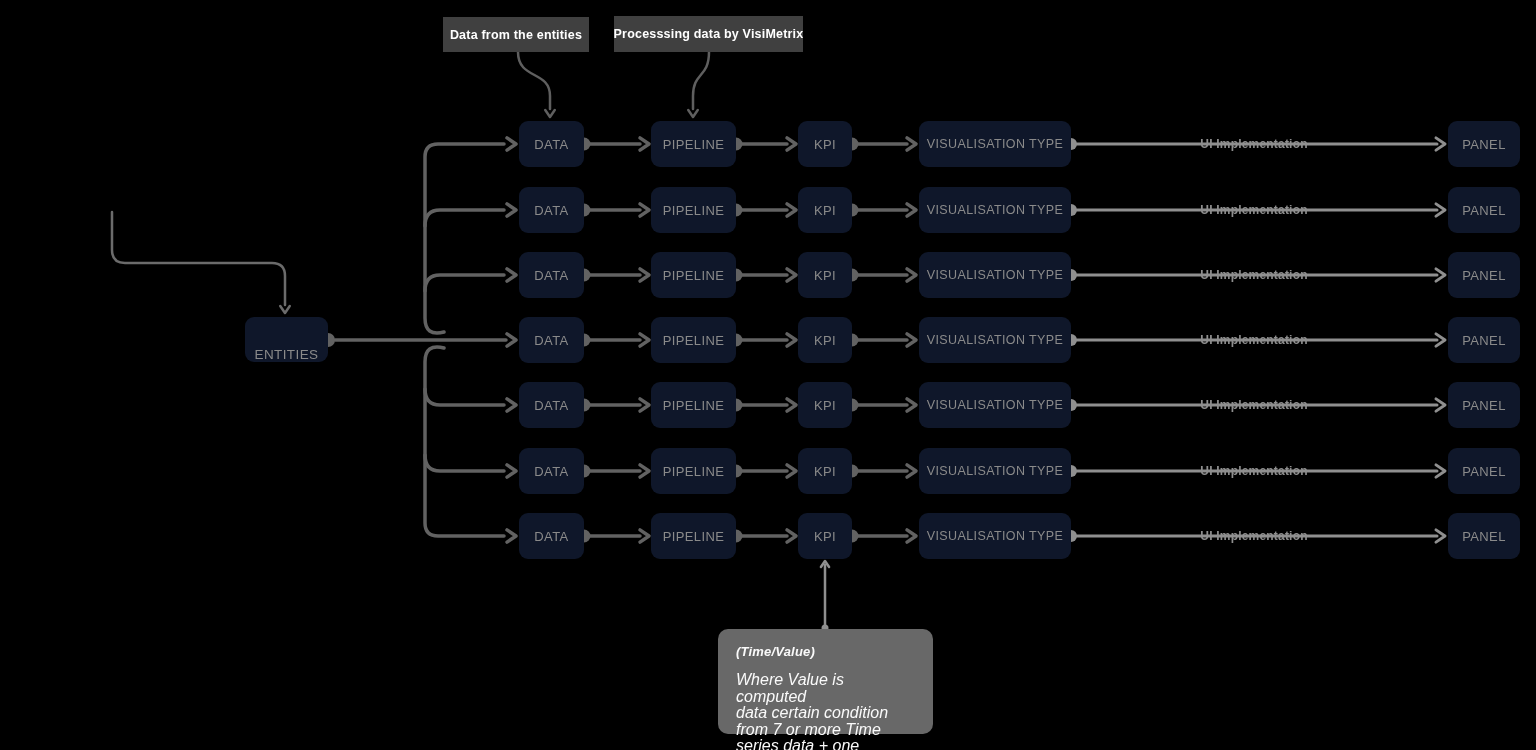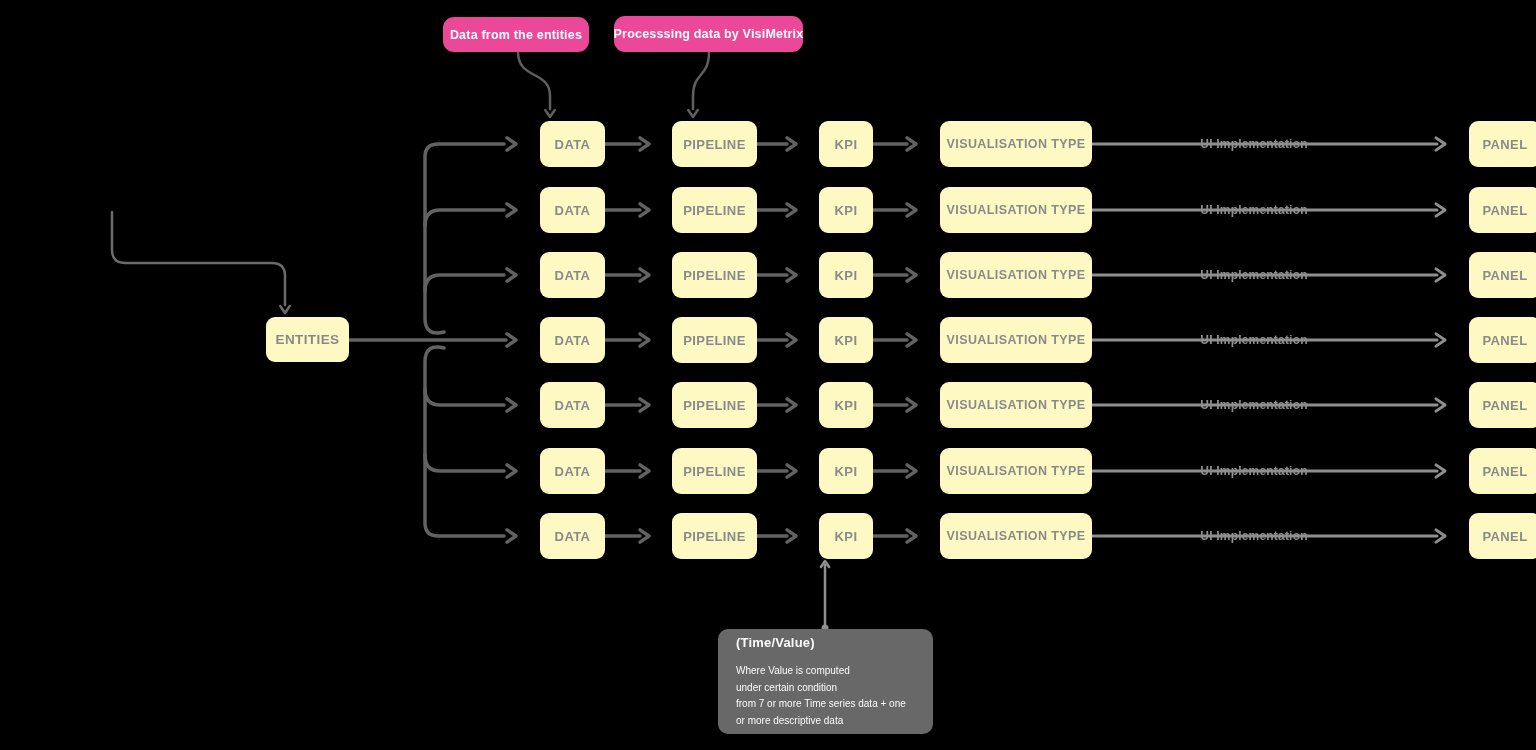--- a/index.html
+++ b/index.html
@@ -2,39 +2,39 @@
 <html><head>
 <meta charset="utf-8">
 <style>
   html,body{margin:0;padding:0;background:#000;}
   .canvas{
     position:relative;width:1536px;height:750px;background:#000000;
     font-family:"Liberation Sans","DejaVu Sans",sans-serif;overflow:hidden;
   }
   #connector-layer{position:absolute;left:0;top:0;z-index:1;}
   .node{
-    position:absolute;z-index:2;background:#fef9c3;border-radius:9px;
+    position:absolute;z-index:2;background:#0f172a;border-radius:9px;
     display:flex;align-items:center;justify-content:center;
-    color:#8a8a8a;font-size:13px;font-weight:700;letter-spacing:.4px;white-space:nowrap;margin-left:21px;
+    color:#8a8a8a;font-size:13px;font-weight:400;letter-spacing:.4px;white-space:nowrap;
   }
   .callout{
-    position:absolute;z-index:3;background:#ec4899;border-radius:11px;
+    position:absolute;z-index:3;background:#404040;border-radius:0;
     display:flex;align-items:center;justify-content:center;
     color:#ffffff;font-size:12.5px;font-weight:bold;letter-spacing:.2px;white-space:nowrap;
   }
   .edge-label{
     position:absolute;z-index:2;transform:translate(-50%,-50%);
     color:#8f8f8f;font-size:12px;font-weight:bold;letter-spacing:.2px;white-space:nowrap;
   }
   .note{
     position:absolute;z-index:3;background:#686868;border-radius:10px;
-    color:#fafafa;padding:6px 18px;box-sizing:border-box;
+    color:#fafafa;padding:15px 18px;box-sizing:border-box;font-style:italic;
   }
   .note-title{font-size:13px;font-weight:bold;margin-bottom:13px;letter-spacing:.2px;}
-  .note-line{font-size:10px;line-height:16.5px;}
+  .note-line{font-size:16px;line-height:16.5px;}
 </style>
 </head>
 <body>
 
 <div class="canvas">
 
   <svg id="connector-layer" width="1536" height="750" viewBox="0 0 1536 750">
       <circle cx="584" cy="144" r="6.5" fill="#626262"></circle>
       <line x1="590" y1="144" x2="640" y2="144" stroke="#626262" stroke-width="3.5" stroke-linecap="round"></line>
       <path d="M 640 137.88 L 649 144 L 640 150.12" fill="none" stroke="#626262" stroke-width="3.5" stroke-linecap="round" stroke-linejoin="round"></path>
@@ -147,21 +147,21 @@
 
 
   <div class="callout" style="left:443px;top:17px;width:146px;height:35px;">
     <span>Data  from the entities</span>
   </div>
 
   <div class="callout" style="left:614px;top:16px;width:189px;height:36px;text-align:center;">
     <span>Processsing data by VisiMetrix</span>
   </div>
 
-  <div class="node" style="left:245px;top:317px;width:83px;height:45px;font-size:13.5px;">
+  <div class="node" style="left:245px;top:317px;width:83px;height:45px;font-size:13.5px;align-items:flex-end;">
     <span>ENTITIES</span>
   </div>
 
   <div id="rows-host">
       <div class="node" style="left: 519px; top: 121px; width: 65px; height: 46px;">
         <span>DATA</span>
       </div>
       <div class="node" style="left: 651px; top: 121px; width: 85px; height: 46px;">
         <span>PIPELINE</span>
       </div>
@@ -269,18 +269,18 @@
       </div>
       <div class="node" style="left: 1448px; top: 513px; width: 72px; height: 46px;">
         <span>PANEL</span>
       </div>
       <div class="edge-label" style="left: 1254px; top: 536px;">UI Implementation</div>
     </div>
 
   <div class="note" style="left:718px;top:629px;width:215px;height:105px;">
     <div class="note-title">(Time/Value)</div>
     <div class="note-line">Where Value is computed</div>
-    <div class="note-line">under certain condition</div>
+    <div class="note-line">data certain condition</div>
     <div class="note-line">from 7 or more Time series data + one</div>
     <div class="note-line">or more descriptive data</div>
   </div>
 
 </div>
 
 </body></html>

